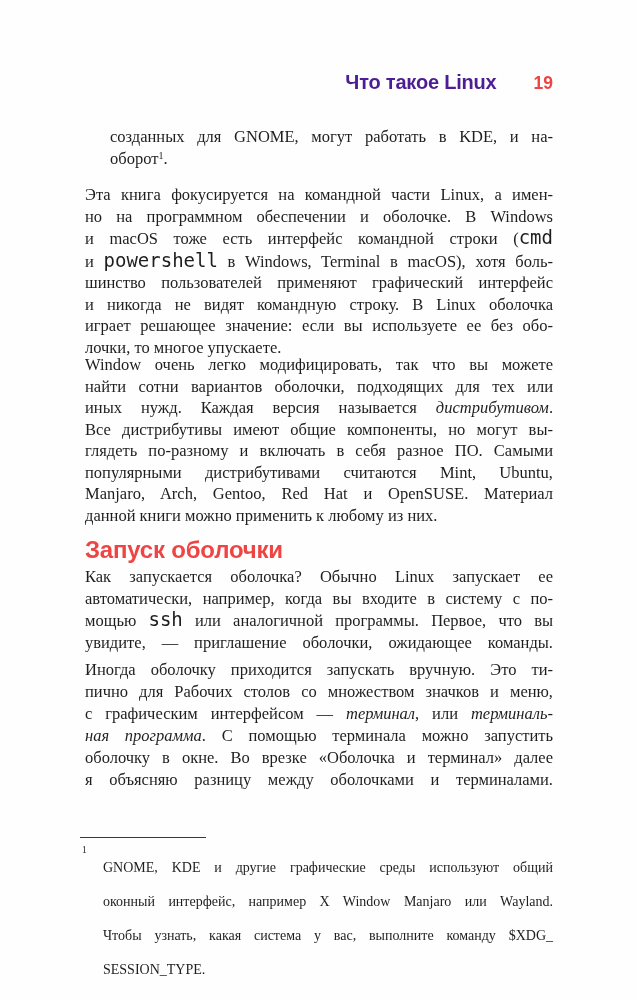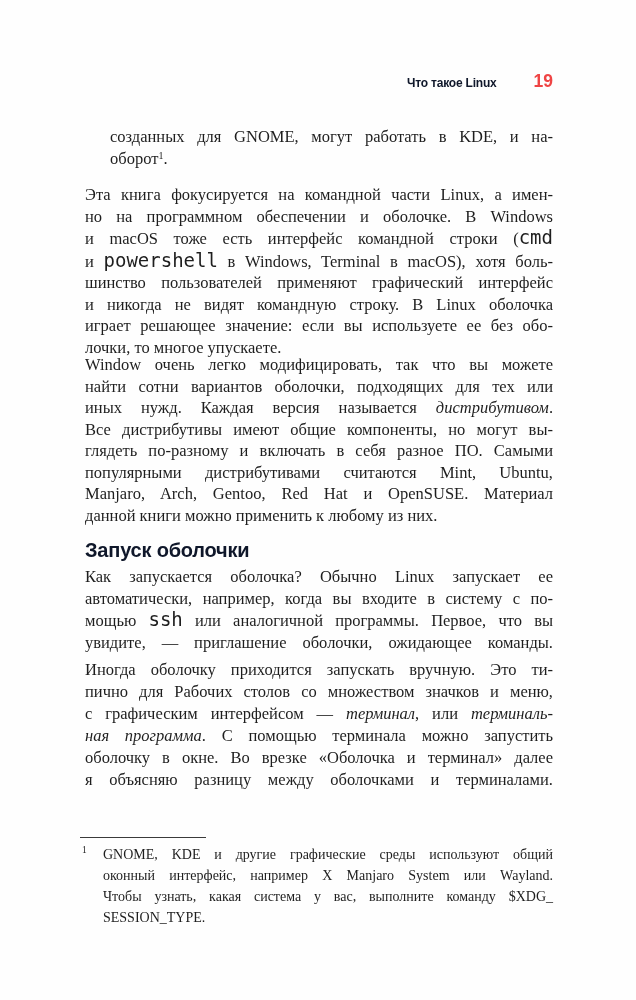--- a/index.html
+++ b/index.html
@@ -23,23 +23,23 @@
     left: 85px;
     top: 71px;
     width: 468px;
     display: flex;
     justify-content: flex-end;
     align-items: baseline;
     gap: 37px;
     font-family: "Liberation Sans", "DejaVu Sans", sans-serif;
   }
   .running-head {
-    font-size: 12px;
+    font-size: 20px;
     font-weight: 600;
-    color: #0f172a;
+    color: #4c1d95;
     letter-spacing: -0.2px;
   }
   .page-number {
     font-size: 17.5px;
     font-weight: 700;
     color: #ef4444;
   }
 
   
   .content {
@@ -69,23 +69,23 @@
     text-align: justify;
     text-align-last: justify;
     white-space: normal;
   }
   .line.end {
     text-align-last: left;
   }
   .heading {
     font-family: "Liberation Sans", "DejaVu Sans", sans-serif;
     font-weight: 700;
-    font-size: 20px;
+    font-size: 24px;
     line-height: 24px;
-    color: #0f172a;
+    color: #ef4444;
     letter-spacing: -0.2px;
   }
   .mono {
     font-family: "DejaVu Sans Mono", "Liberation Mono", monospace;
     font-size: 19px;
   }
   .italic {
     font-style: italic;
   }
   .sup {
@@ -107,20 +107,21 @@
     position: absolute;
     left: 80px;
     top: 844px;
     width: 473px;
     box-sizing: border-box;
     padding-left: 23px;
   }
   .footnote .line {
     font-size: 14px;
     line-height: 21px;
+    margin-top: 13px;
   }
   .fn-marker {
     position: absolute;
     left: 2px;
     top: 1px;
     font-size: 9.5px;
     color: #1e1e1e;
   }
 </style>
 </head>
@@ -174,19 +175,19 @@
         <div class="line"><span>я объясняю разницу между оболочками и терминалами.</span></div>
       </div>
     </div>
 
   <div class="footnote-rule"></div>
 
   <div class="footnote">
     <span class="fn-marker">1</span>
     <div>
         <div class="line"><span>GNOME, KDE и другие графические среды используют общий</span></div>
-        <div class="line"><span>оконный интерфейс, например X Manjaro System или Wayland.</span></div>
+        <div class="line"><span>оконный интерфейс, например X Window Manjaro или Wayland.</span></div>
         <div class="line"><span>Чтобы узнать, какая система у вас, выполните команду $XDG_</span></div>
         <div class="line end"><span>SESSION_TYPE.</span></div>
       </div>
   </div>
 
 </div>
 
 </body></html>

